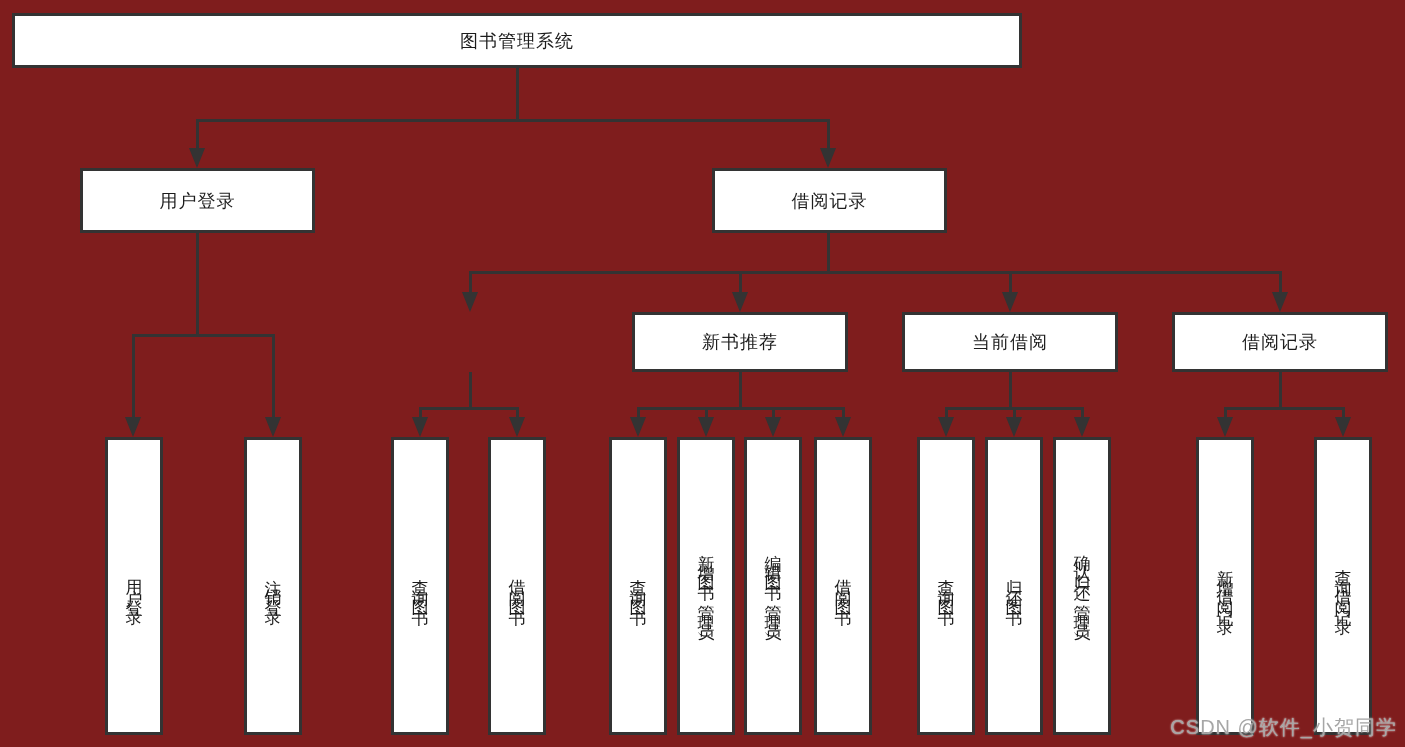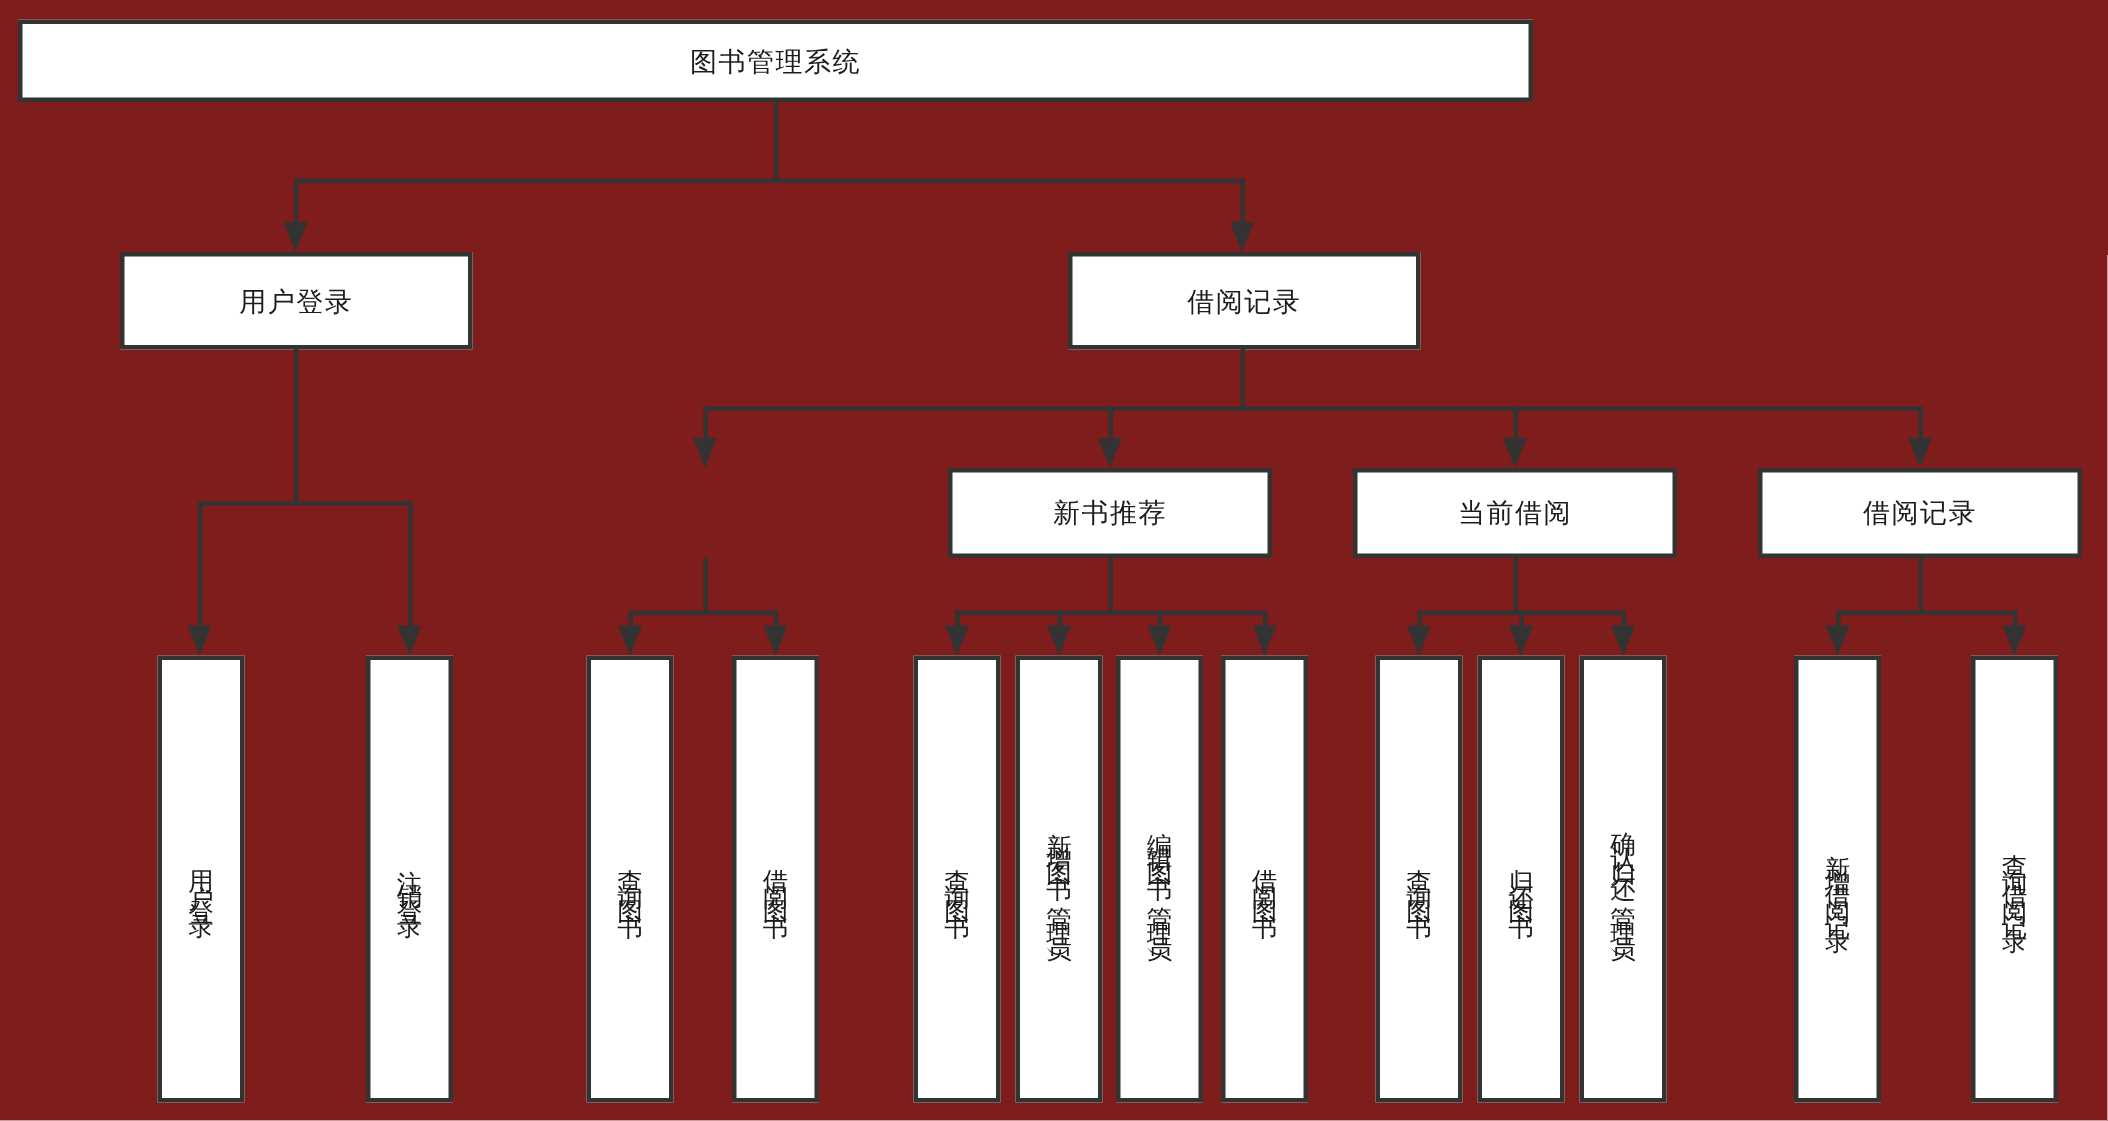--- a/index.html
+++ b/index.html
@@ -173,14 +173,15 @@
   <div class="vl" style="left:1081px;top:407px;height:14px;"></div>
   <div class="ar" style="left:1074px;top:417px;"></div>
 
   <div class="vl" style="left:1279px;top:372px;height:37px;"></div>
   <div class="hl" style="left:1224px;top:407px;width:120px;"></div>
   <div class="vl" style="left:1224px;top:407px;height:14px;"></div>
   <div class="ar" style="left:1217px;top:417px;"></div>
   <div class="vl" style="left:1342px;top:407px;height:14px;"></div>
   <div class="ar" style="left:1335px;top:417px;"></div>
 
+  <div class="watermark">CSDN @软件_小贺同学</div>
 
 </div>
 
 </body></html>

